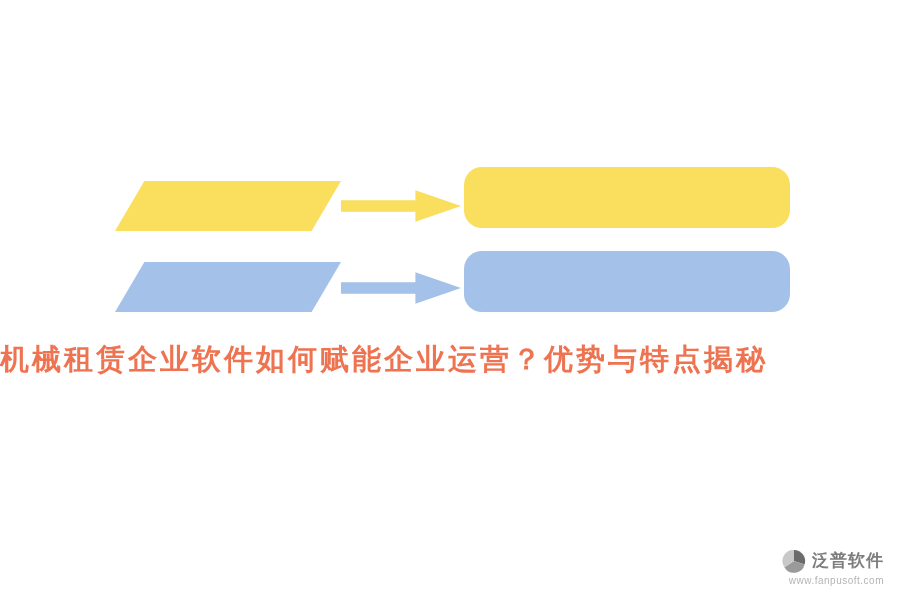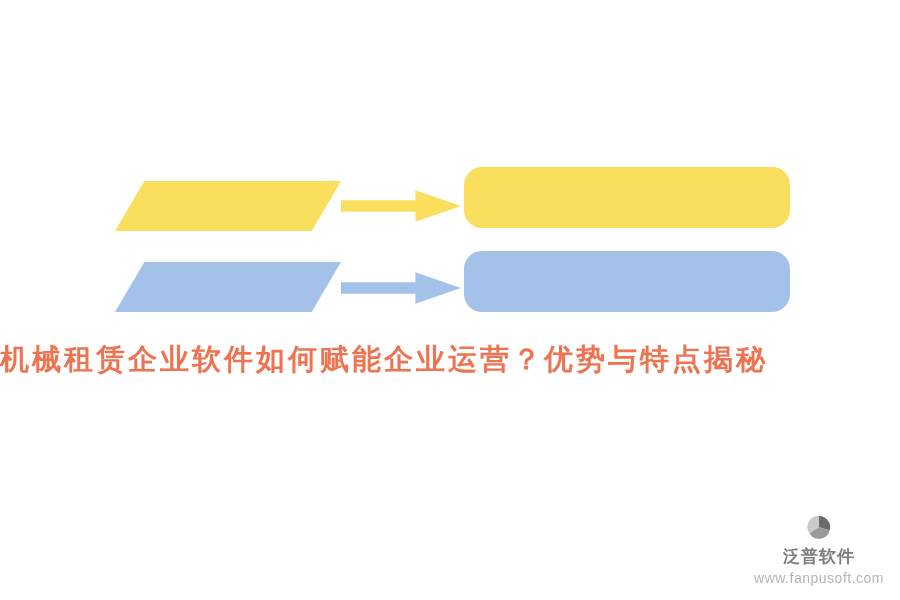--- a/index.html
+++ b/index.html
@@ -44,33 +44,32 @@
   }
 
   .footer-logo {
     position: absolute;
     right: 16px;
     bottom: 14px;
     text-align: right;
   }
   .logo-row {
     display: flex;
-    align-items: center;
+    align-items: flex-start;
     justify-content: flex-end;
     gap: 6px;
-    flex-direction: column;
   }
   .logo-text {
     font-size: 17px;
     font-weight: bold;
     color: #7d7d7d;
     letter-spacing: 1px;
   }
   .logo-url {
-    font-size: 14px;
+    font-size: 10px;
     color: #b5b5b5;
     margin-top: 2px;
     letter-spacing: 0.5px;
   }
 </style>
 </head>
 <body>
 
 <div>
 

